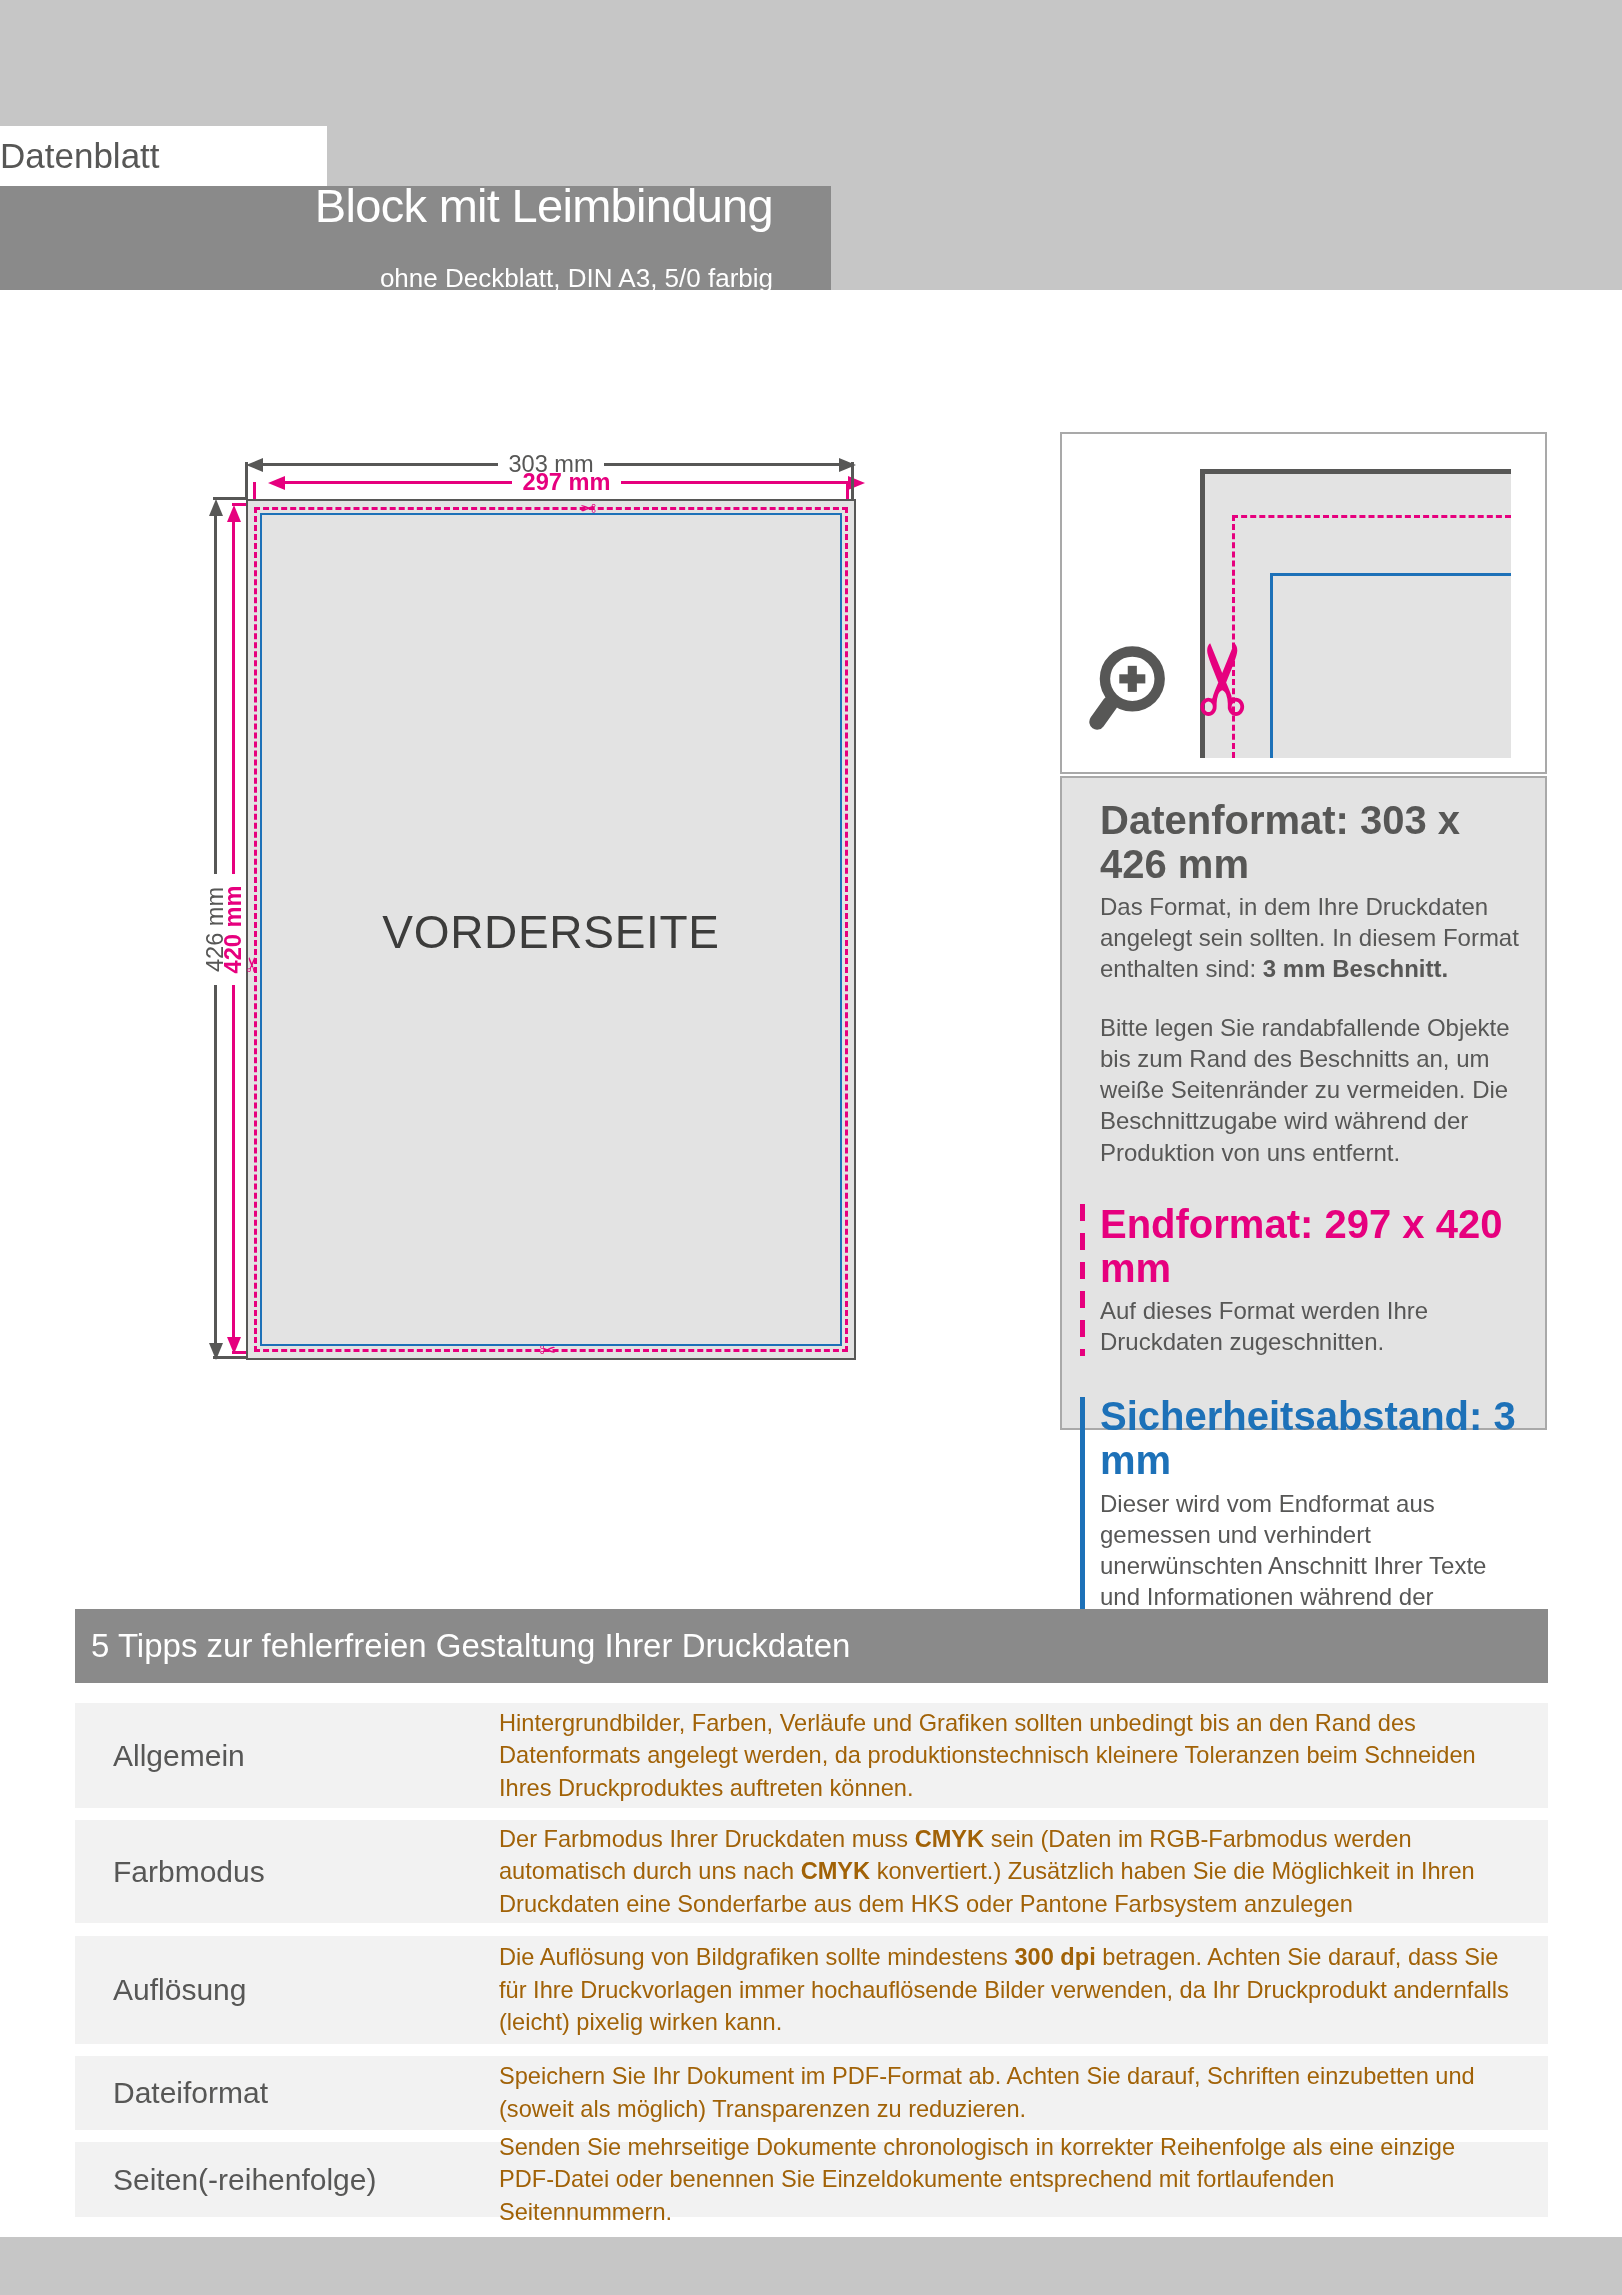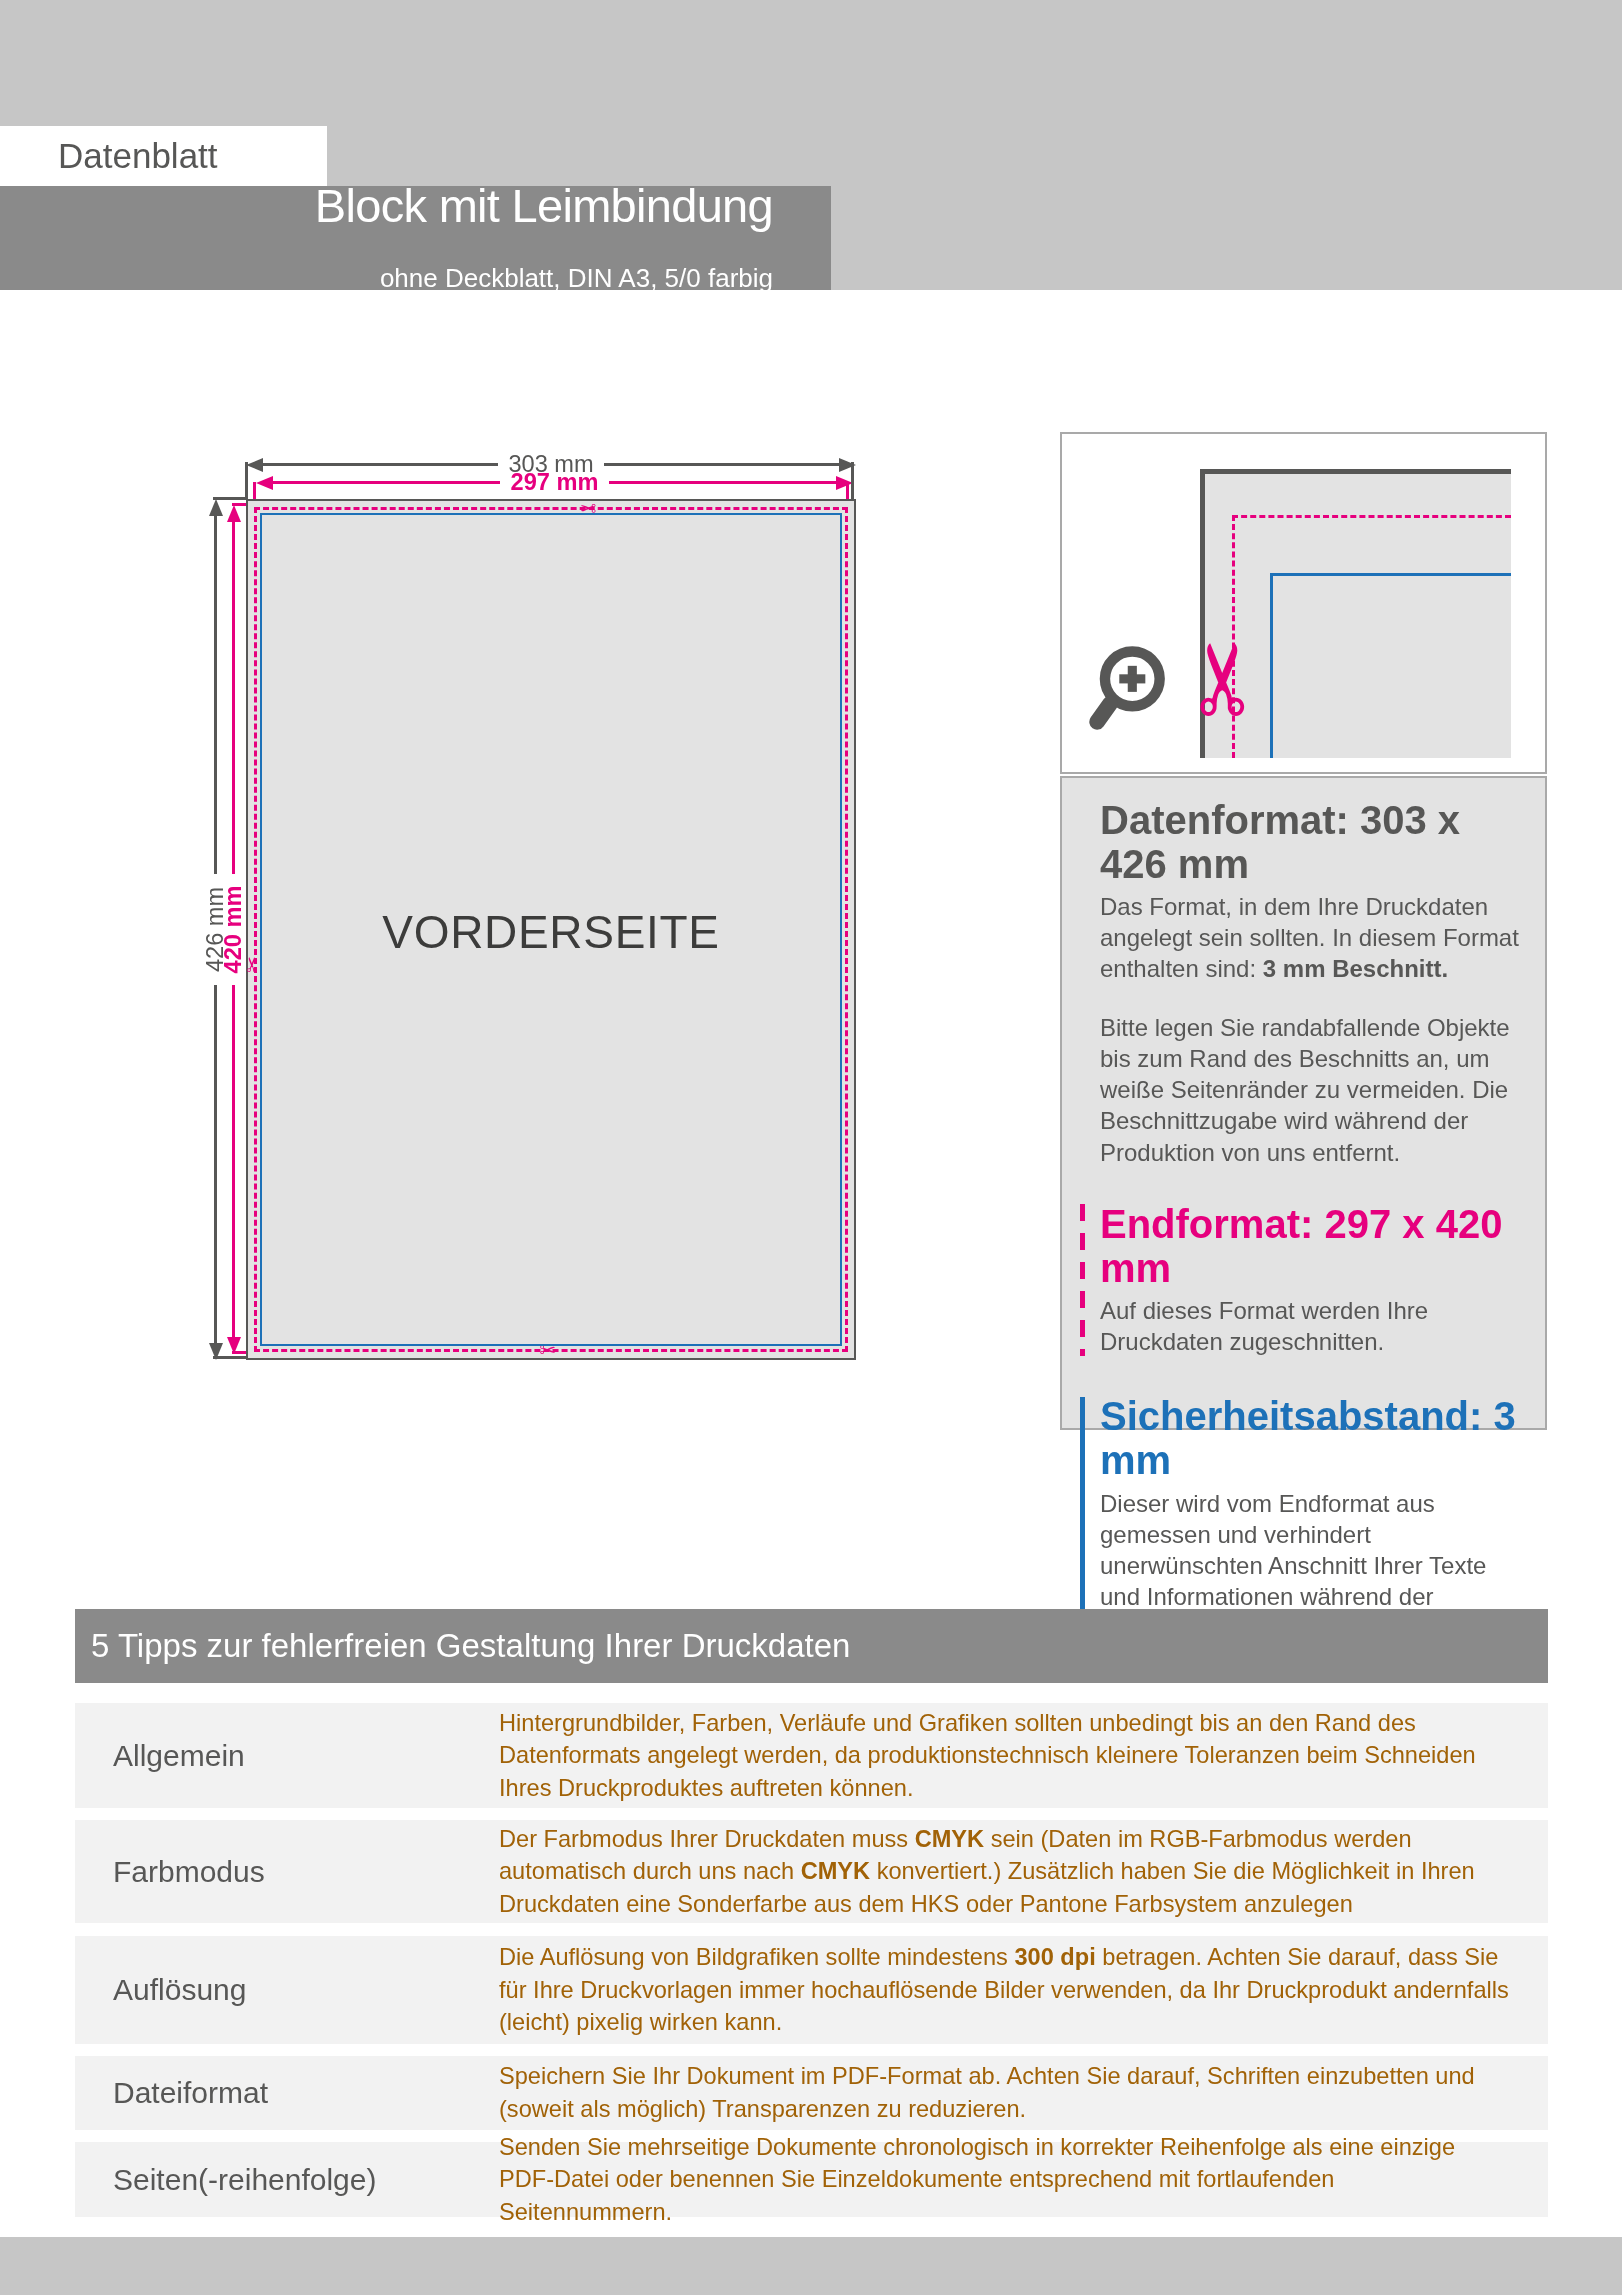--- a/index.html
+++ b/index.html
@@ -3,21 +3,21 @@
 <meta charset="utf-8">
 <style>
   html,body{margin:0;padding:0;background:#fff;}
   .page{position:relative;width:1623px;height:2295px;background:#ffffff;
         font-family:"Liberation Sans",sans-serif;color:#575756;overflow:hidden;}
   .abs{position:absolute;}
 
   
   .top-band{left:0;top:0;width:1623px;height:290px;background:#c6c6c6;}
   .sheet-box{left:0;top:126px;width:327px;height:60px;background:#ffffff;
-             display:flex;align-items:center;padding-left:58px;box-sizing:border-box;}
+             display:flex;align-items:center;box-sizing:border-box;}
   .sheet-box span{font-size:35px;color:#575756;}
   .banner{left:0;top:186px;width:831px;height:104px;background:#8a8a8a;color:#fff;
           display:flex;flex-direction:column;justify-content:center;align-items:flex-end;
           padding-right:58px;box-sizing:border-box;gap:27px;}
   .banner .b-title{font-size:47px;line-height:1.02;letter-spacing:-0.7px;}
   .banner .b-sub{font-size:26px;margin-top:5.2px;}
 
   
   .sheet-rect{left:246px;top:499px;width:610px;height:861px;background:#e3e3e3;
               border:2.6px solid #575756;box-sizing:border-box;}
@@ -102,21 +102,21 @@
     <div class="b-sub">ohne Deckblatt, DIN A3, 5/0 farbig</div>
   </div>
 
   <div class="abs dim-h gray" style="left:246px;top:457px;width:610px;">
     <div class="ah ah-l"></div>
     <div class="ln"></div>
     <div class="lbl">303 mm</div>
     <div class="ln"></div>
     <div class="ah ah-r"></div>
   </div>
-  <div class="abs dim-h mag" style="left:256px;top:475px;width:597px;text-align:right;">
+  <div class="abs dim-h mag" style="left:268px;top:475px;width:597px;text-align:right;">
     <div class="ah ah-l"></div>
     <div class="ln"></div>
     <div class="lbl">297 mm</div>
     <div class="ln"></div>
     <div class="ah ah-r"></div>
   </div>
   <div class="abs dim-v gray" style="left:208px;top:499px;height:861px;">
     <div class="ah ah-u"></div>
     <div class="ln"></div>
     <div class="lbl">

